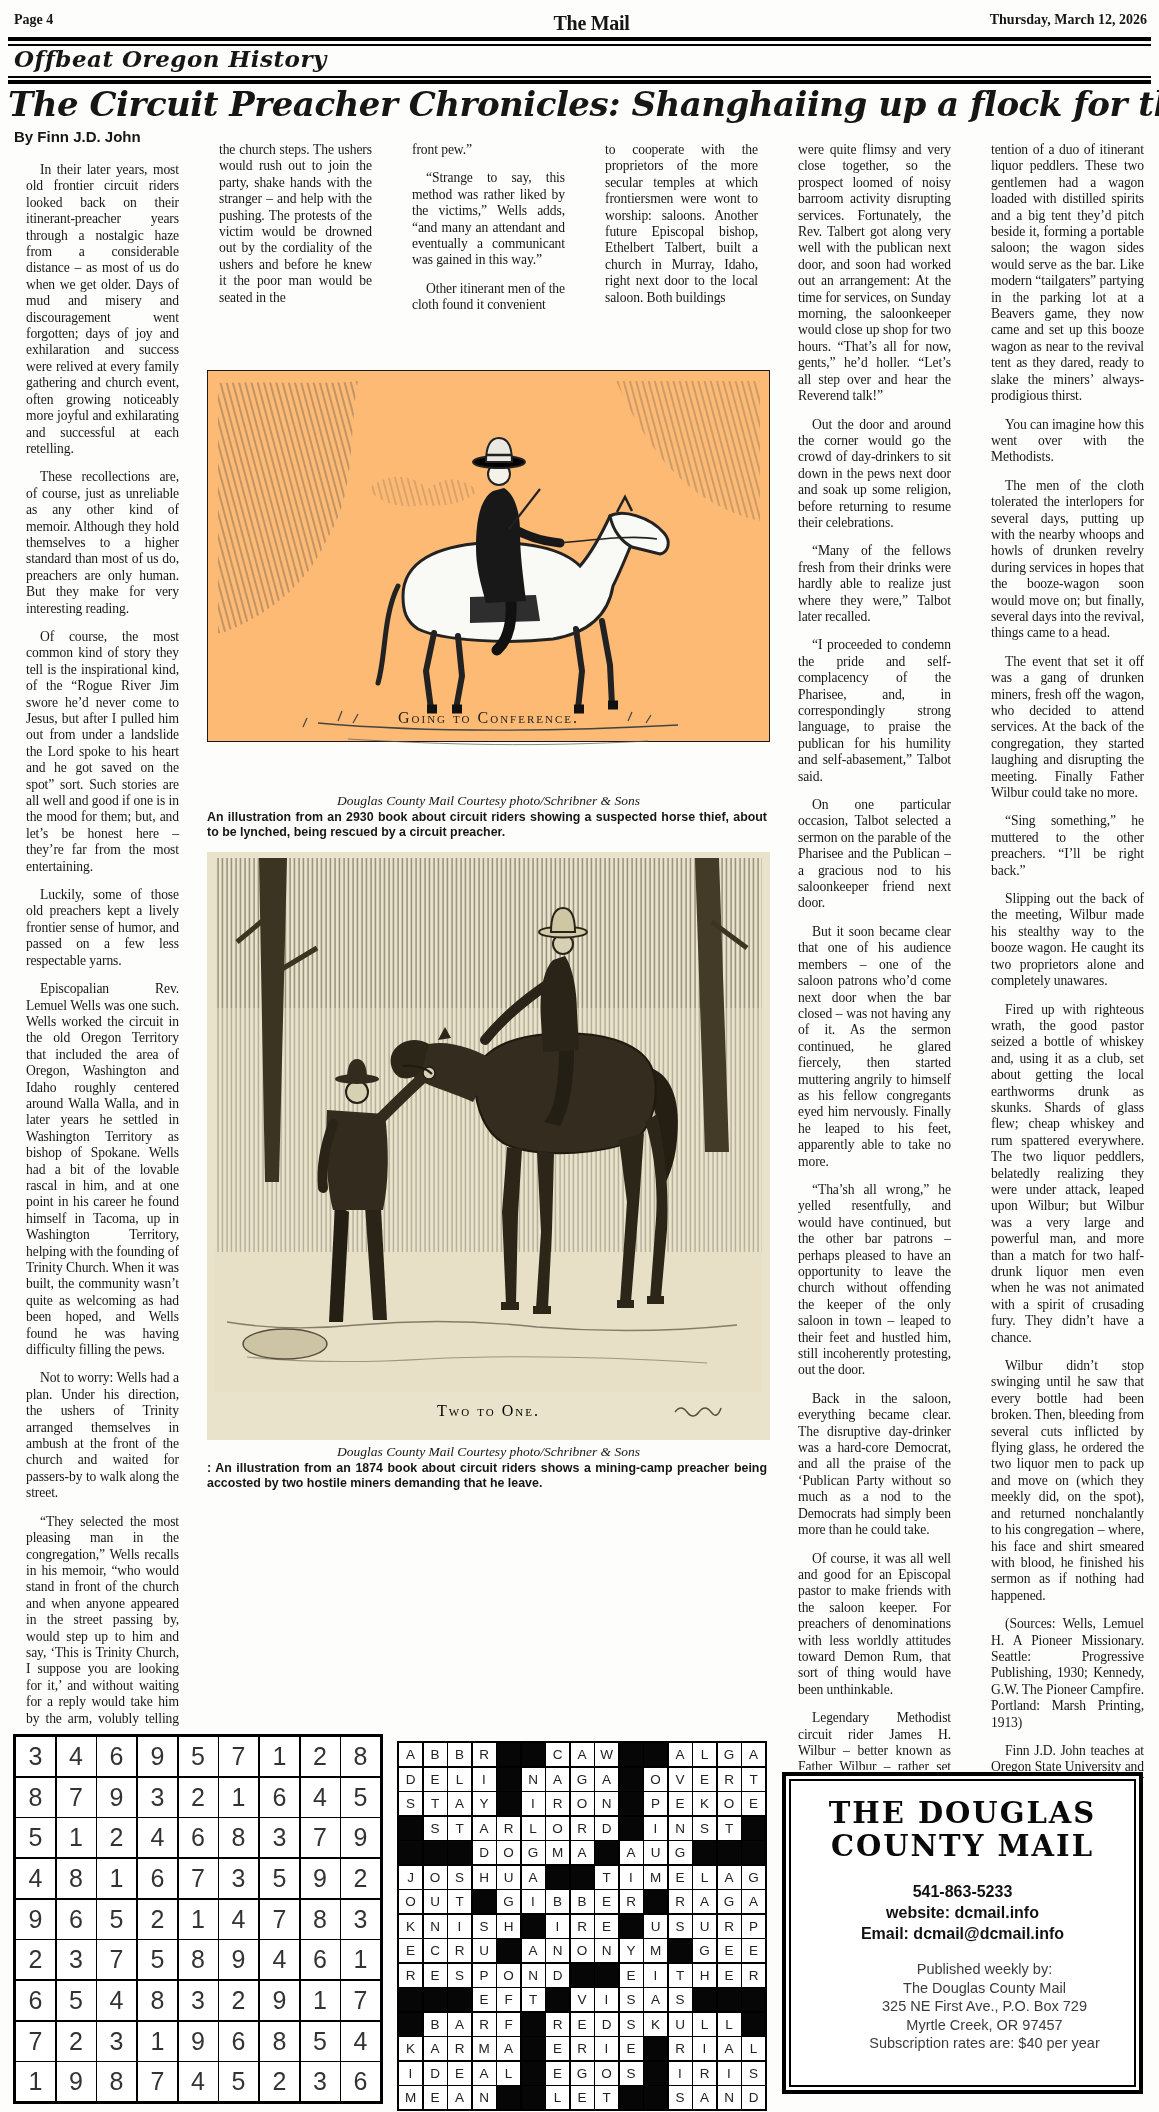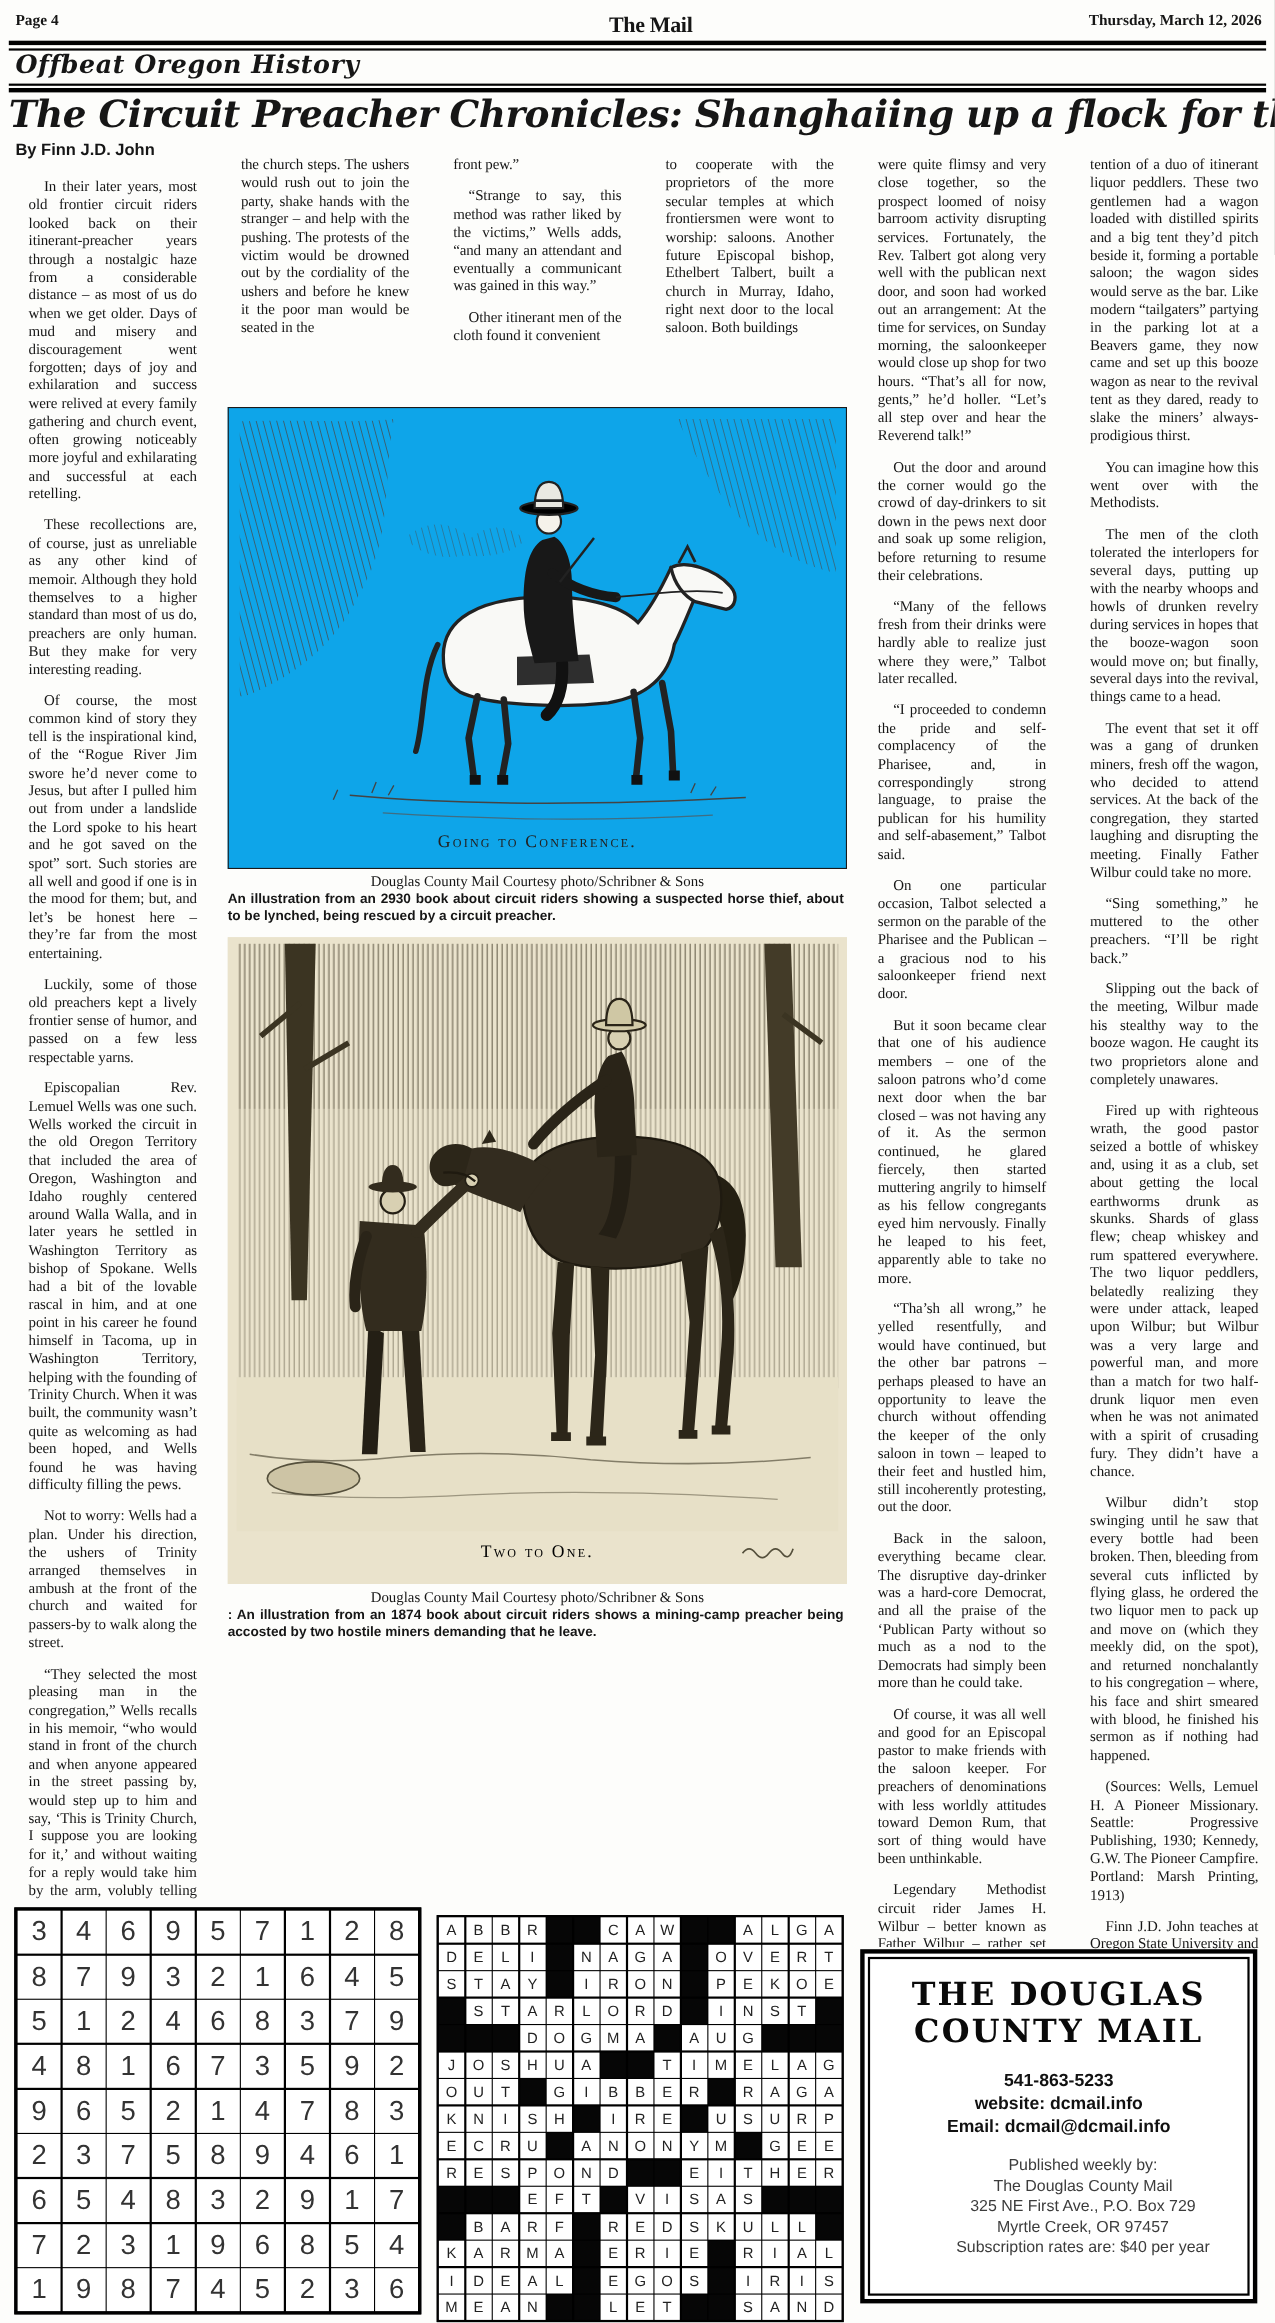--- a/index.html
+++ b/index.html
@@ -25,28 +25,28 @@
   .col p{margin:12px;text-indent:14px;}
   .col p.cont{text-indent:0;}
   .col1{left:14px;top:150px;height:1578px;}
   .col2{left:207px;height:240px;}
   .col3{left:400px;height:240px;}
   .col4{left:593px;height:240px;}
   .col5{left:786px;height:1640px;}
   .col6{left:979px;height:1648px;}
   
   .fig{position:absolute;left:207px;width:563px;margin:0;}
-  .fig1{top:370px;height:420px;border:1.5px solid #1a1a1a;background:#0ea5e9;box-sizing:border-box;}
+  .fig1{top:370px;height:372px;border:1.5px solid #1a1a1a;background:#fdba74;box-sizing:border-box;}
   .fig2{top:852px;height:588px;background:#eae3cc;}
   .fig svg{display:block;}
   .incap{position:absolute;left:0;right:0;text-align:center;font-family:"Liberation Serif",serif;
         font-variant:small-caps;letter-spacing:2px;font-size:16px;color:#222;}
   .fig1 .incap{bottom:14px;}
   .fig2 .incap{bottom:20px;color:#000000;}
-  .credit{position:absolute;left:207px;width:563px;text-align:center;font-size:13.5px;}
+  .credit{position:absolute;left:207px;width:563px;text-align:center;font-style:italic;font-size:13.5px;}
   .c1{top:793px;} .c2{top:1444px;}
   .caption{position:absolute;left:207px;width:560px;font-family:"Liberation Sans",sans-serif;
         font-weight:bold;font-size:12.4px;line-height:14.6px;text-align:justify;}
   .cap1{top:810px;} .cap2{top:1461px;}
   
   .sudoku{position:absolute;left:13px;top:1734px;width:364px;height:364px;display:grid;
         grid-template-columns:repeat(3,1fr);grid-template-rows:repeat(3,1fr);
         gap:2px;background:#000;border:3px solid #000;}
   .s-box{display:grid;grid-template-columns:repeat(3,1fr);grid-template-rows:repeat(3,1fr);gap:1.5px;background:#000;}
   .s-cell{background:#fff;display:flex;align-items:center;justify-content:center;

